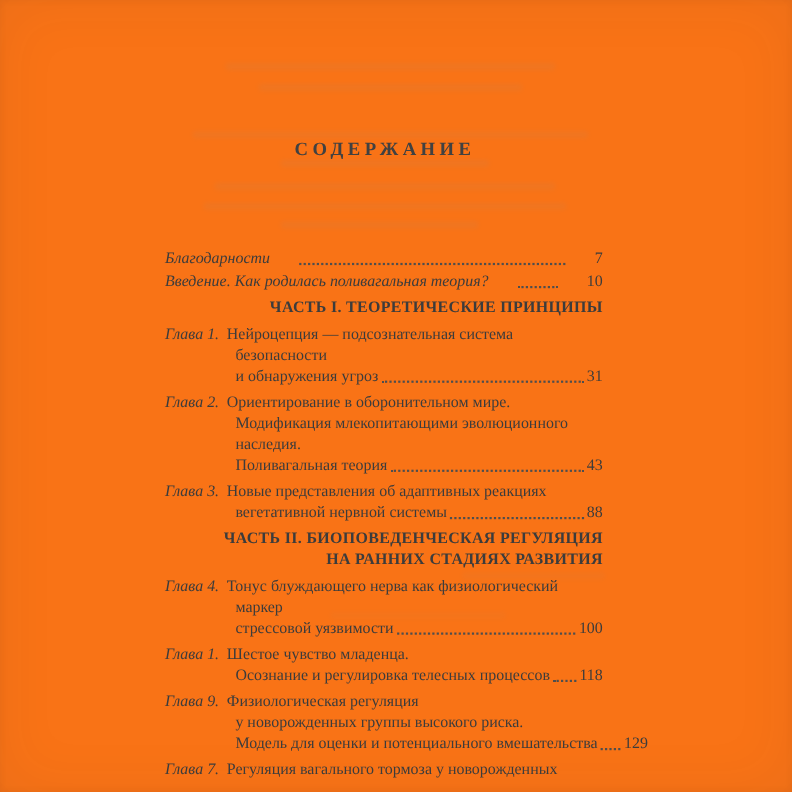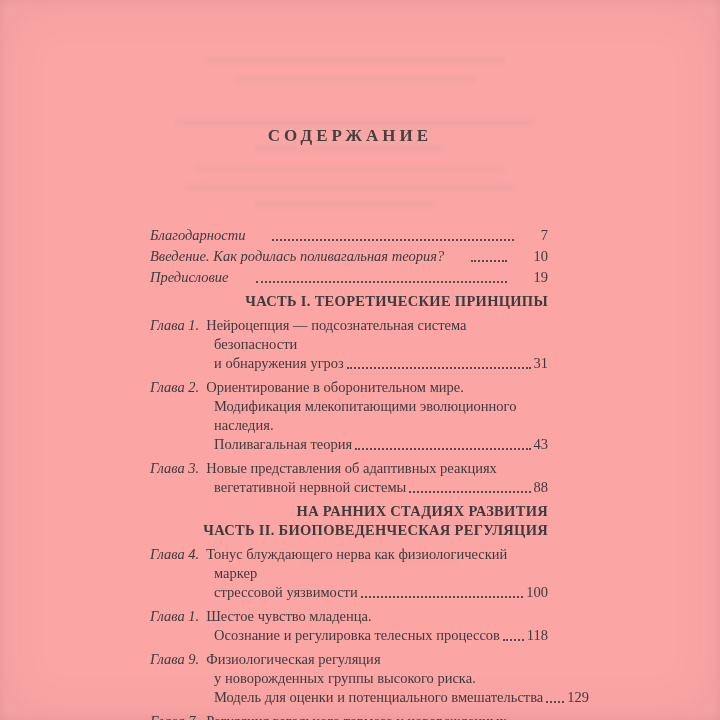--- a/index.html
+++ b/index.html
@@ -5,21 +5,21 @@
   html, body { margin: 0; padding: 0; }
   body {
     width: 720px; height: 720px;
     background: #eceae7;
     font-family: "Liberation Serif", serif;
     overflow: hidden;
   }
   .photo {
     position: relative;
     width: 720px; height: 720px;
-    background: #fca5a5;
+    background: #f97316;
     box-shadow: inset 0 0 55px rgba(60,55,50,0.07), inset 0 0 7px rgba(60,55,50,0.08);
     color: #3c3c3c;
   }
   
   .ghost {
     position: absolute;
     height: 7px;
     background: #8f8f8f;
     opacity: 0.08;
     filter: blur(2px);
@@ -92,25 +92,20 @@
     <div class="row fm">
       <span class="it">Благодарности</span>
       <span class="leader"></span>
       <span class="pg">7</span>
     </div>
     <div class="row fm">
       <span class="it">Введение. Как родилась поливагальная теория?</span>
       <span class="leader"></span>
       <span class="pg">10</span>
     </div>
-    <div class="row fm">
-      <span class="it">Предисловие</span>
-      <span class="leader"></span>
-      <span class="pg">19</span>
-    </div>
 
     <div class="part-heading">
       <div>ЧАСТЬ I. ТЕОРЕТИЧЕСКИЕ ПРИНЦИПЫ</div>
     </div>
 
     <div class="chapter">
       <div class="line first">
         <span class="it chnum">Глава 1.</span><span>Нейроцепция — подсознательная система безопасности</span>
       </div>
       <div class="line leaderline">
@@ -137,22 +132,22 @@
         <span class="it chnum">Глава 3.</span><span>Новые представления об адаптивных реакциях</span>
       </div>
       <div class="line leaderline">
         <span class="txt">вегетативной нервной системы</span>
         <span class="leader"></span>
         <span class="pg">88</span>
       </div>
     </div>
 
     <div class="part-heading">
+      <div>ЧАСТЬ II. БИОПОВЕДЕНЧЕСКАЯ РЕГУЛЯЦИЯ</div>
       <div>НА РАННИХ СТАДИЯХ РАЗВИТИЯ</div>
-      <div>ЧАСТЬ II. БИОПОВЕДЕНЧЕСКАЯ РЕГУЛЯЦИЯ</div>
     </div>
 
     <div class="chapter">
       <div class="line first">
         <span class="it chnum">Глава 4.</span><span>Тонус блуждающего нерва как физиологический маркер</span>
       </div>
       <div class="line leaderline">
         <span class="txt">стрессовой уязвимости</span>
         <span class="leader"></span>
         <span class="pg">100</span>

